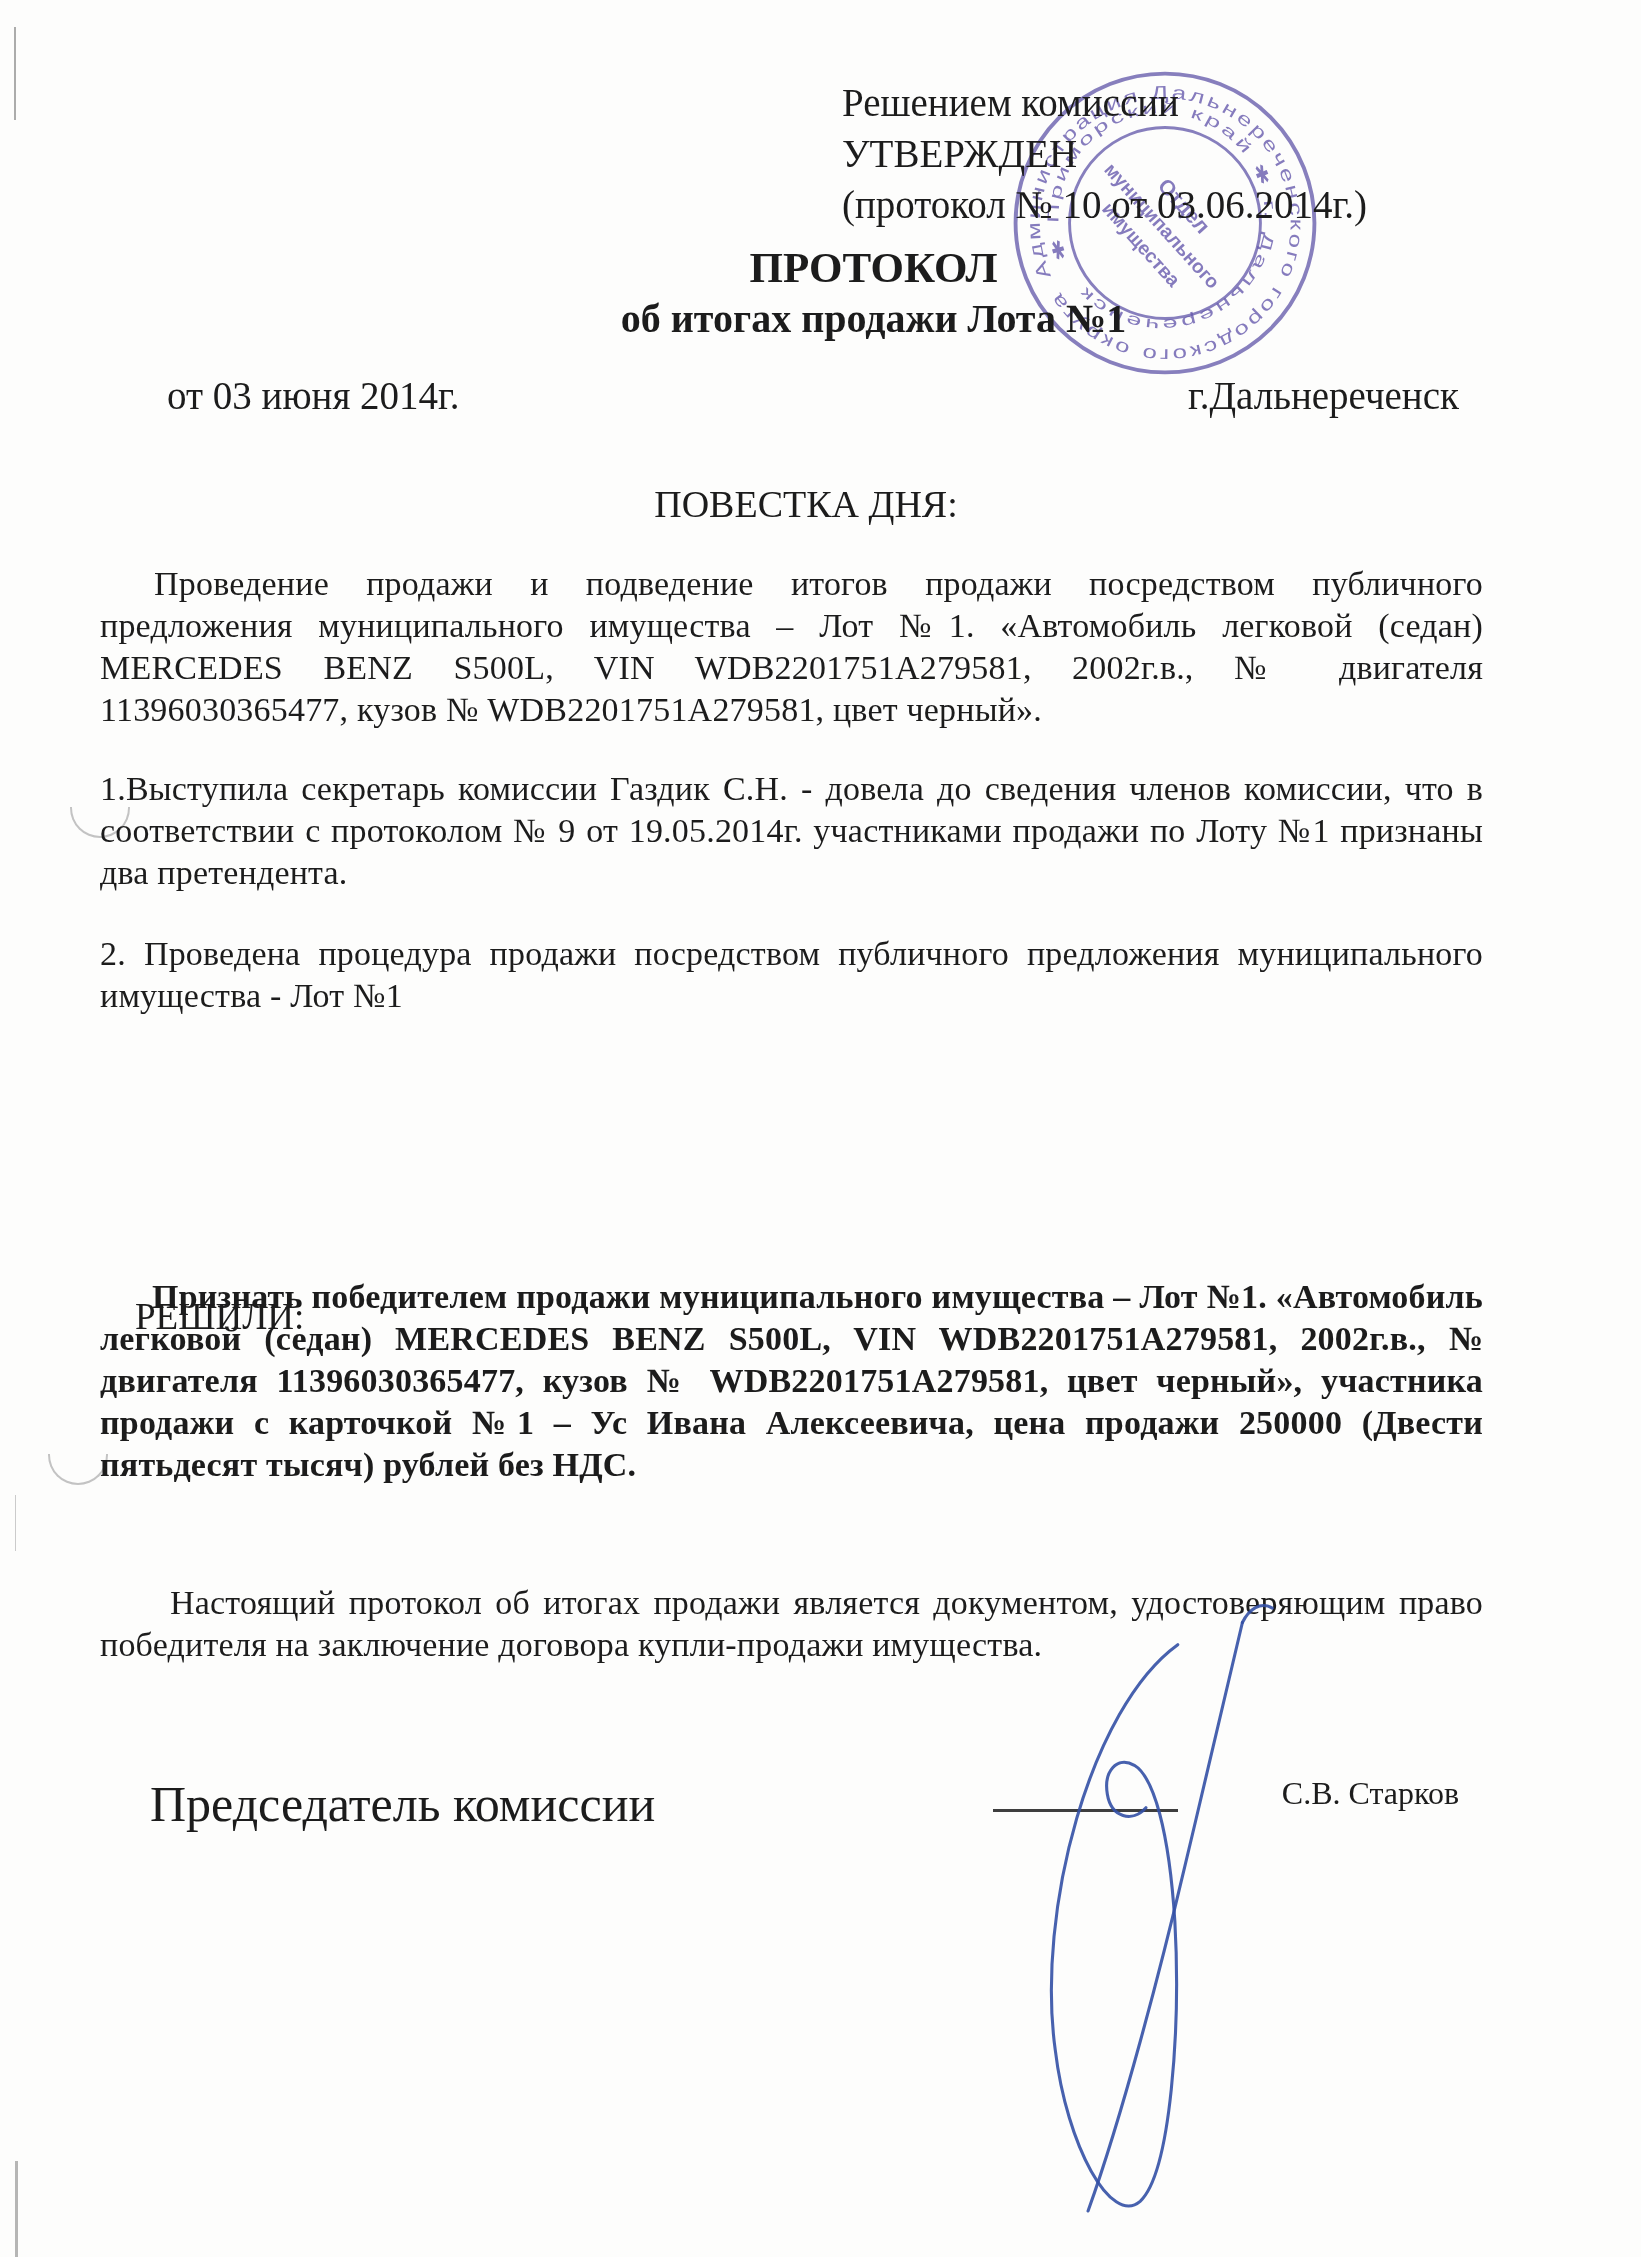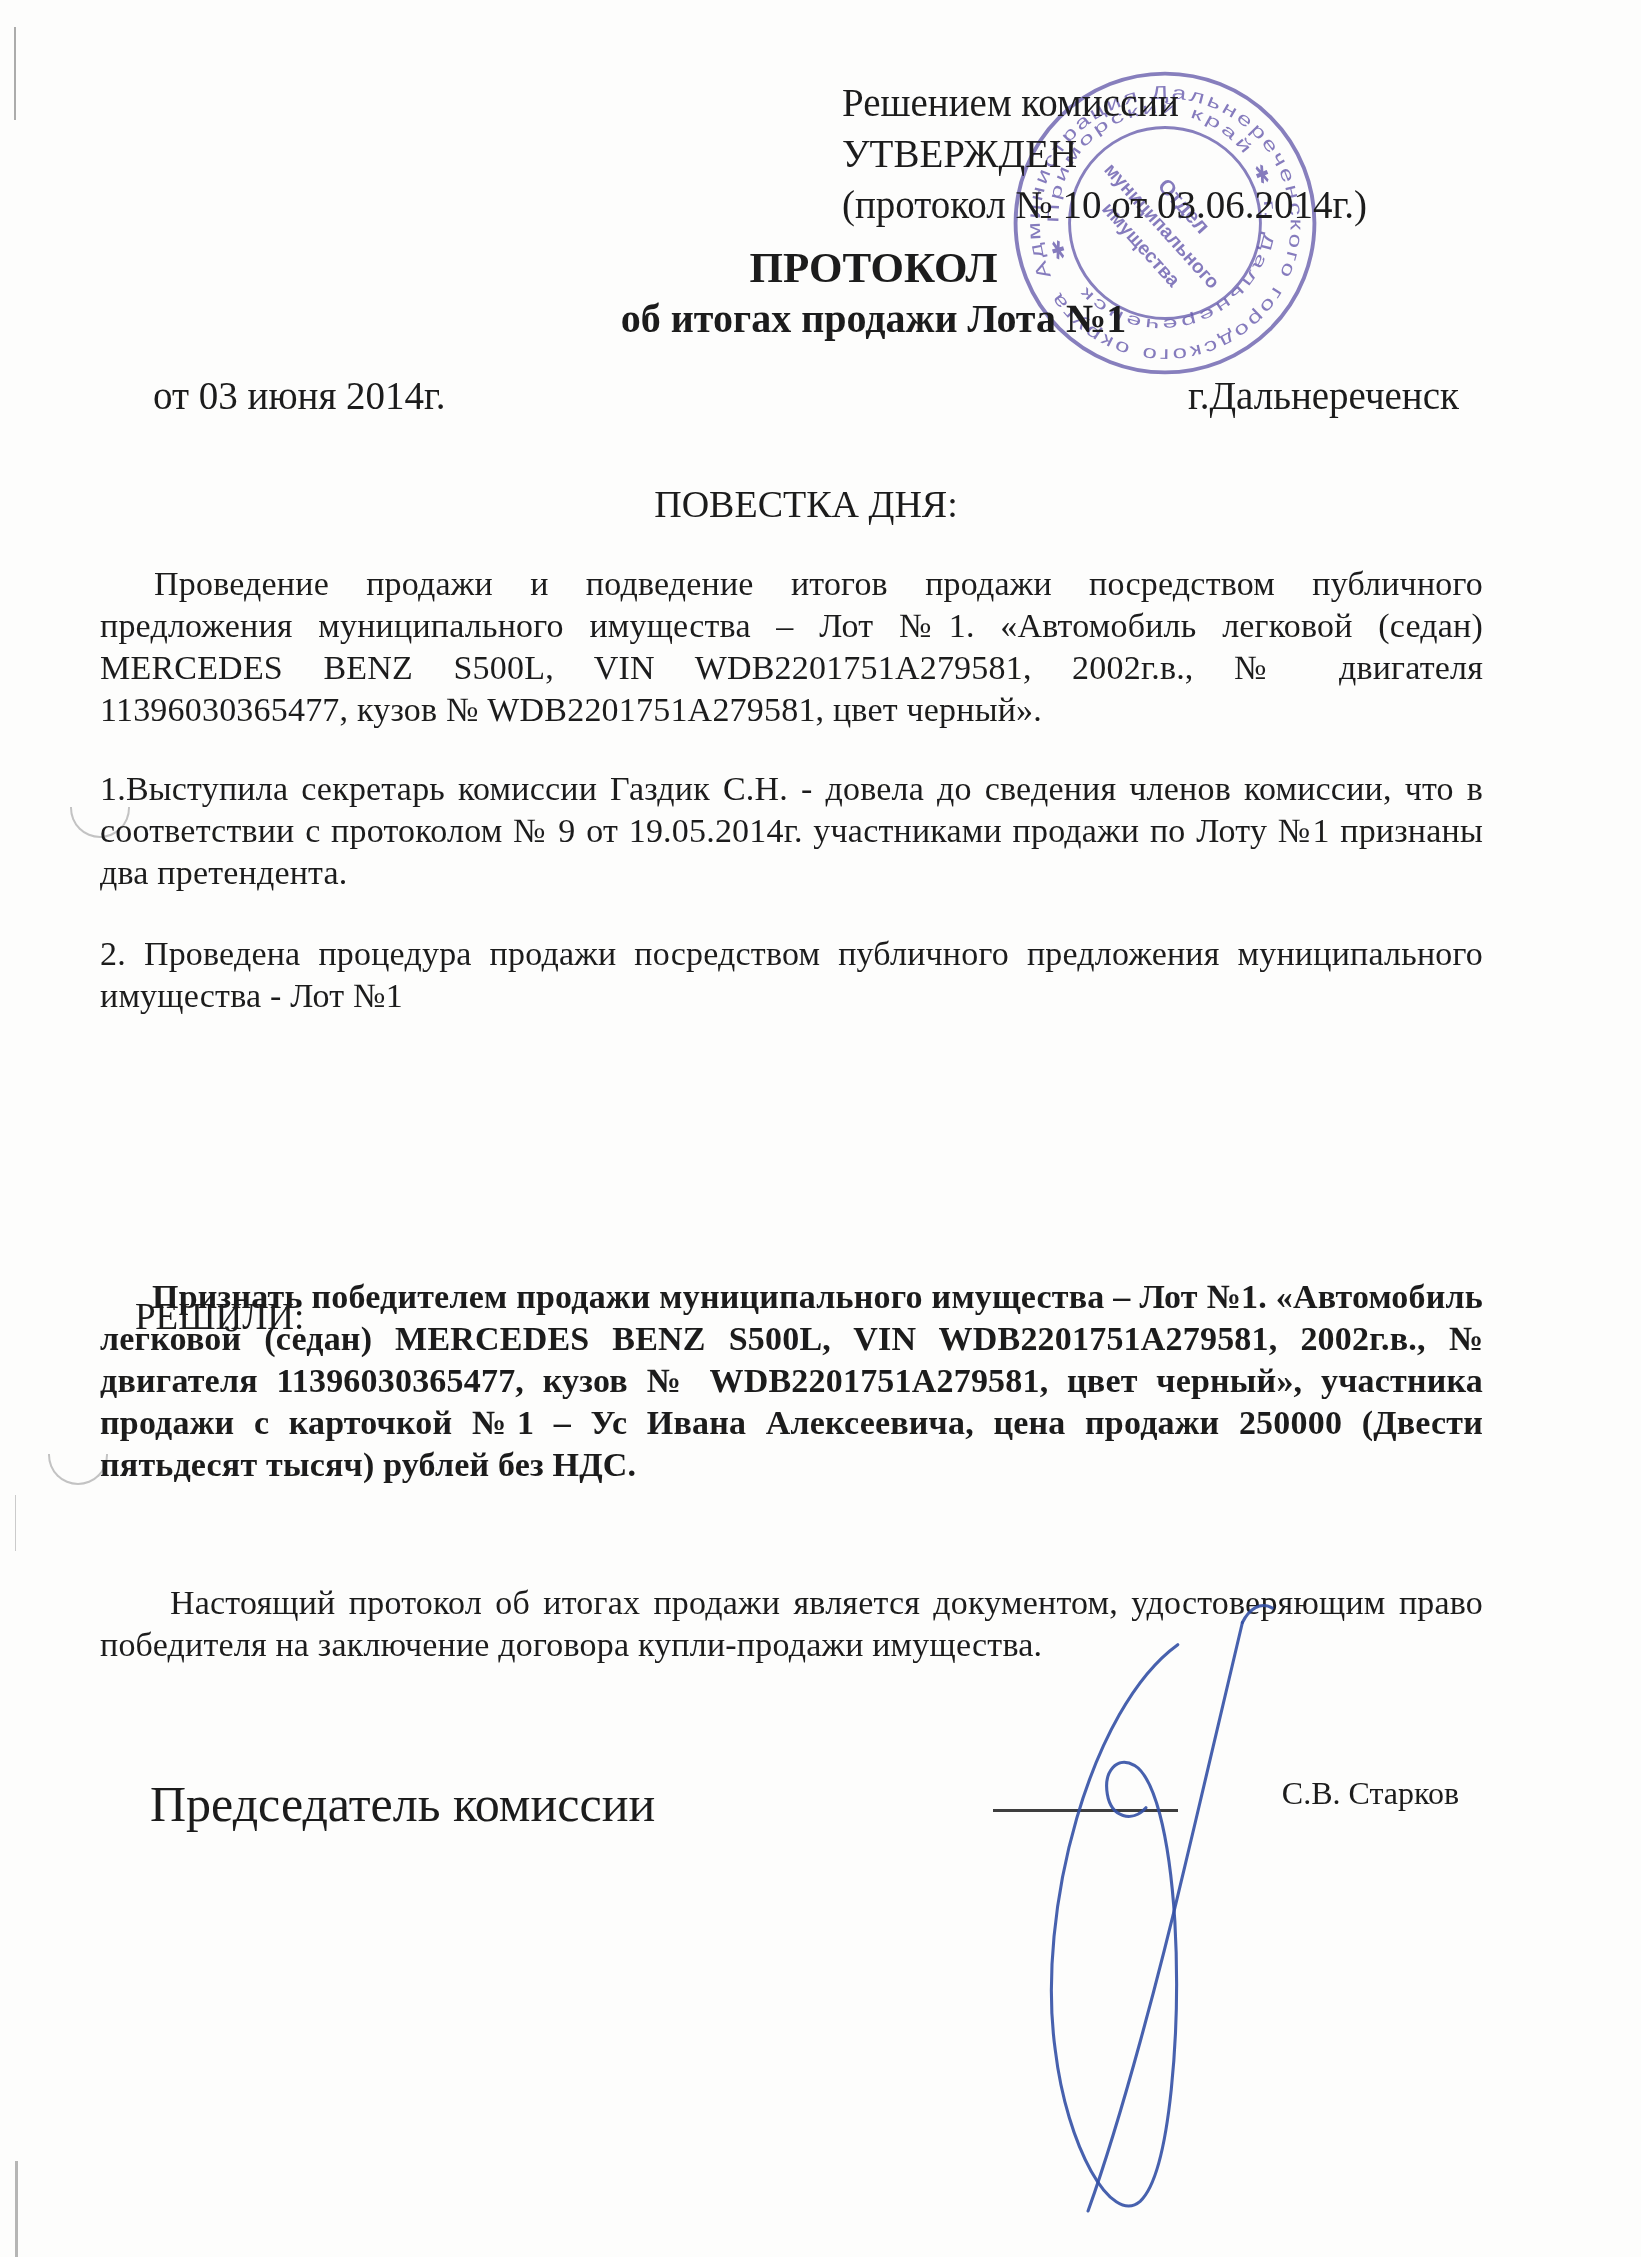--- a/index.html
+++ b/index.html
@@ -7,21 +7,21 @@
     position:relative; width:1641px; height:2257px; margin:0 auto;
     background:#fdfdfc; overflow:hidden;
     font-family:"Liberation Serif", serif; color:#1c1c1c;
   }
   .abs{position:absolute;}
   
   .approval{left:842px; top:77px; font-size:39px; line-height:51px; z-index:3;}
   
   .title1{left:53px; top:243px; width:1641px; text-align:center; font-size:43px; font-weight:bold; z-index:3;}
   .title2{left:53px; top:295px; width:1641px; text-align:center; font-size:40px; font-weight:bold; z-index:3;}
-  .date-left{left:153px; top:373px; font-size:39px;}
+  .date-left{left:167px; top:373px; font-size:39px;}
   .date-right{right:182px; top:373px; font-size:39px;}
   .agenda-h{left:101px; top:482px; width:1410px; text-align:center; font-size:38px;}
   .para{left:100px; width:1383px; font-size:34px; line-height:42px; text-align:justify; letter-spacing:0.2px;}
   .p1{top:563px; text-indent:54px;}
   .p2{top:768px;}
   .p3{top:892px; text-align:left;}
   .p4{top:933px;}
   .decision-h{left:135px; top:1295px; font-size:37px;}
   .p5{top:1276px; text-indent:52px;font-weight:bold;}
   .p6{top:1582px; text-indent:70px;}

